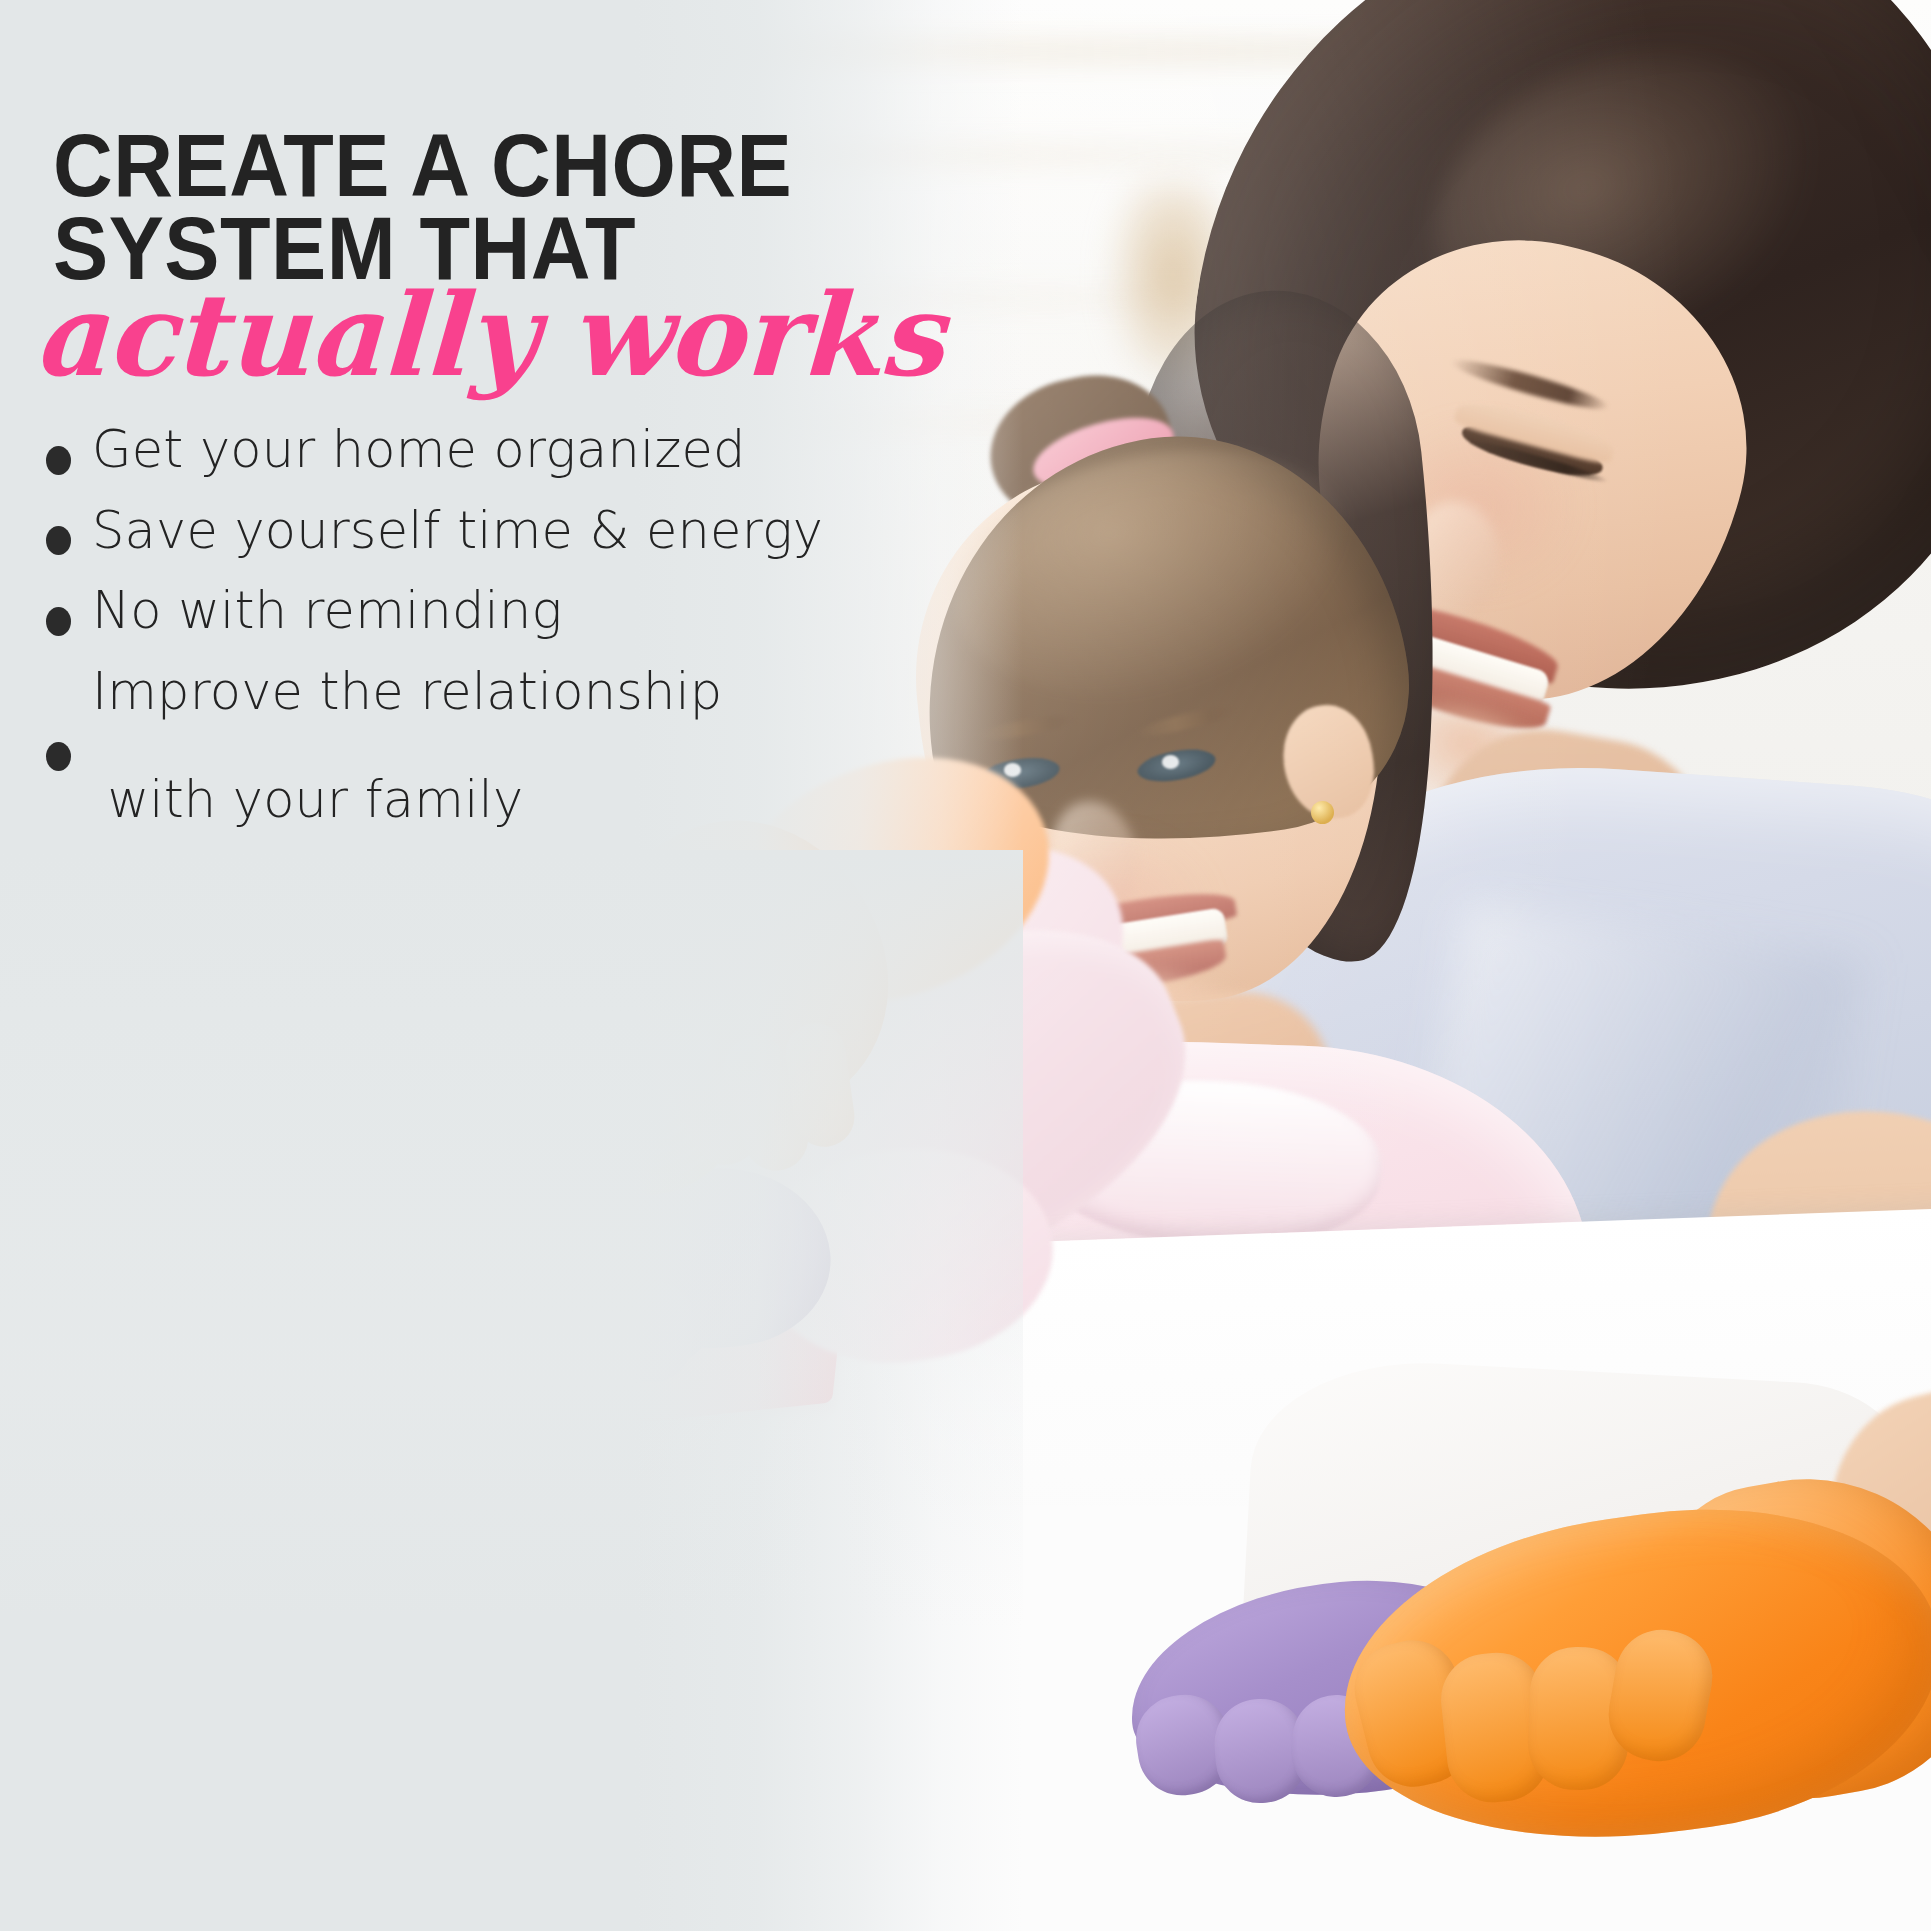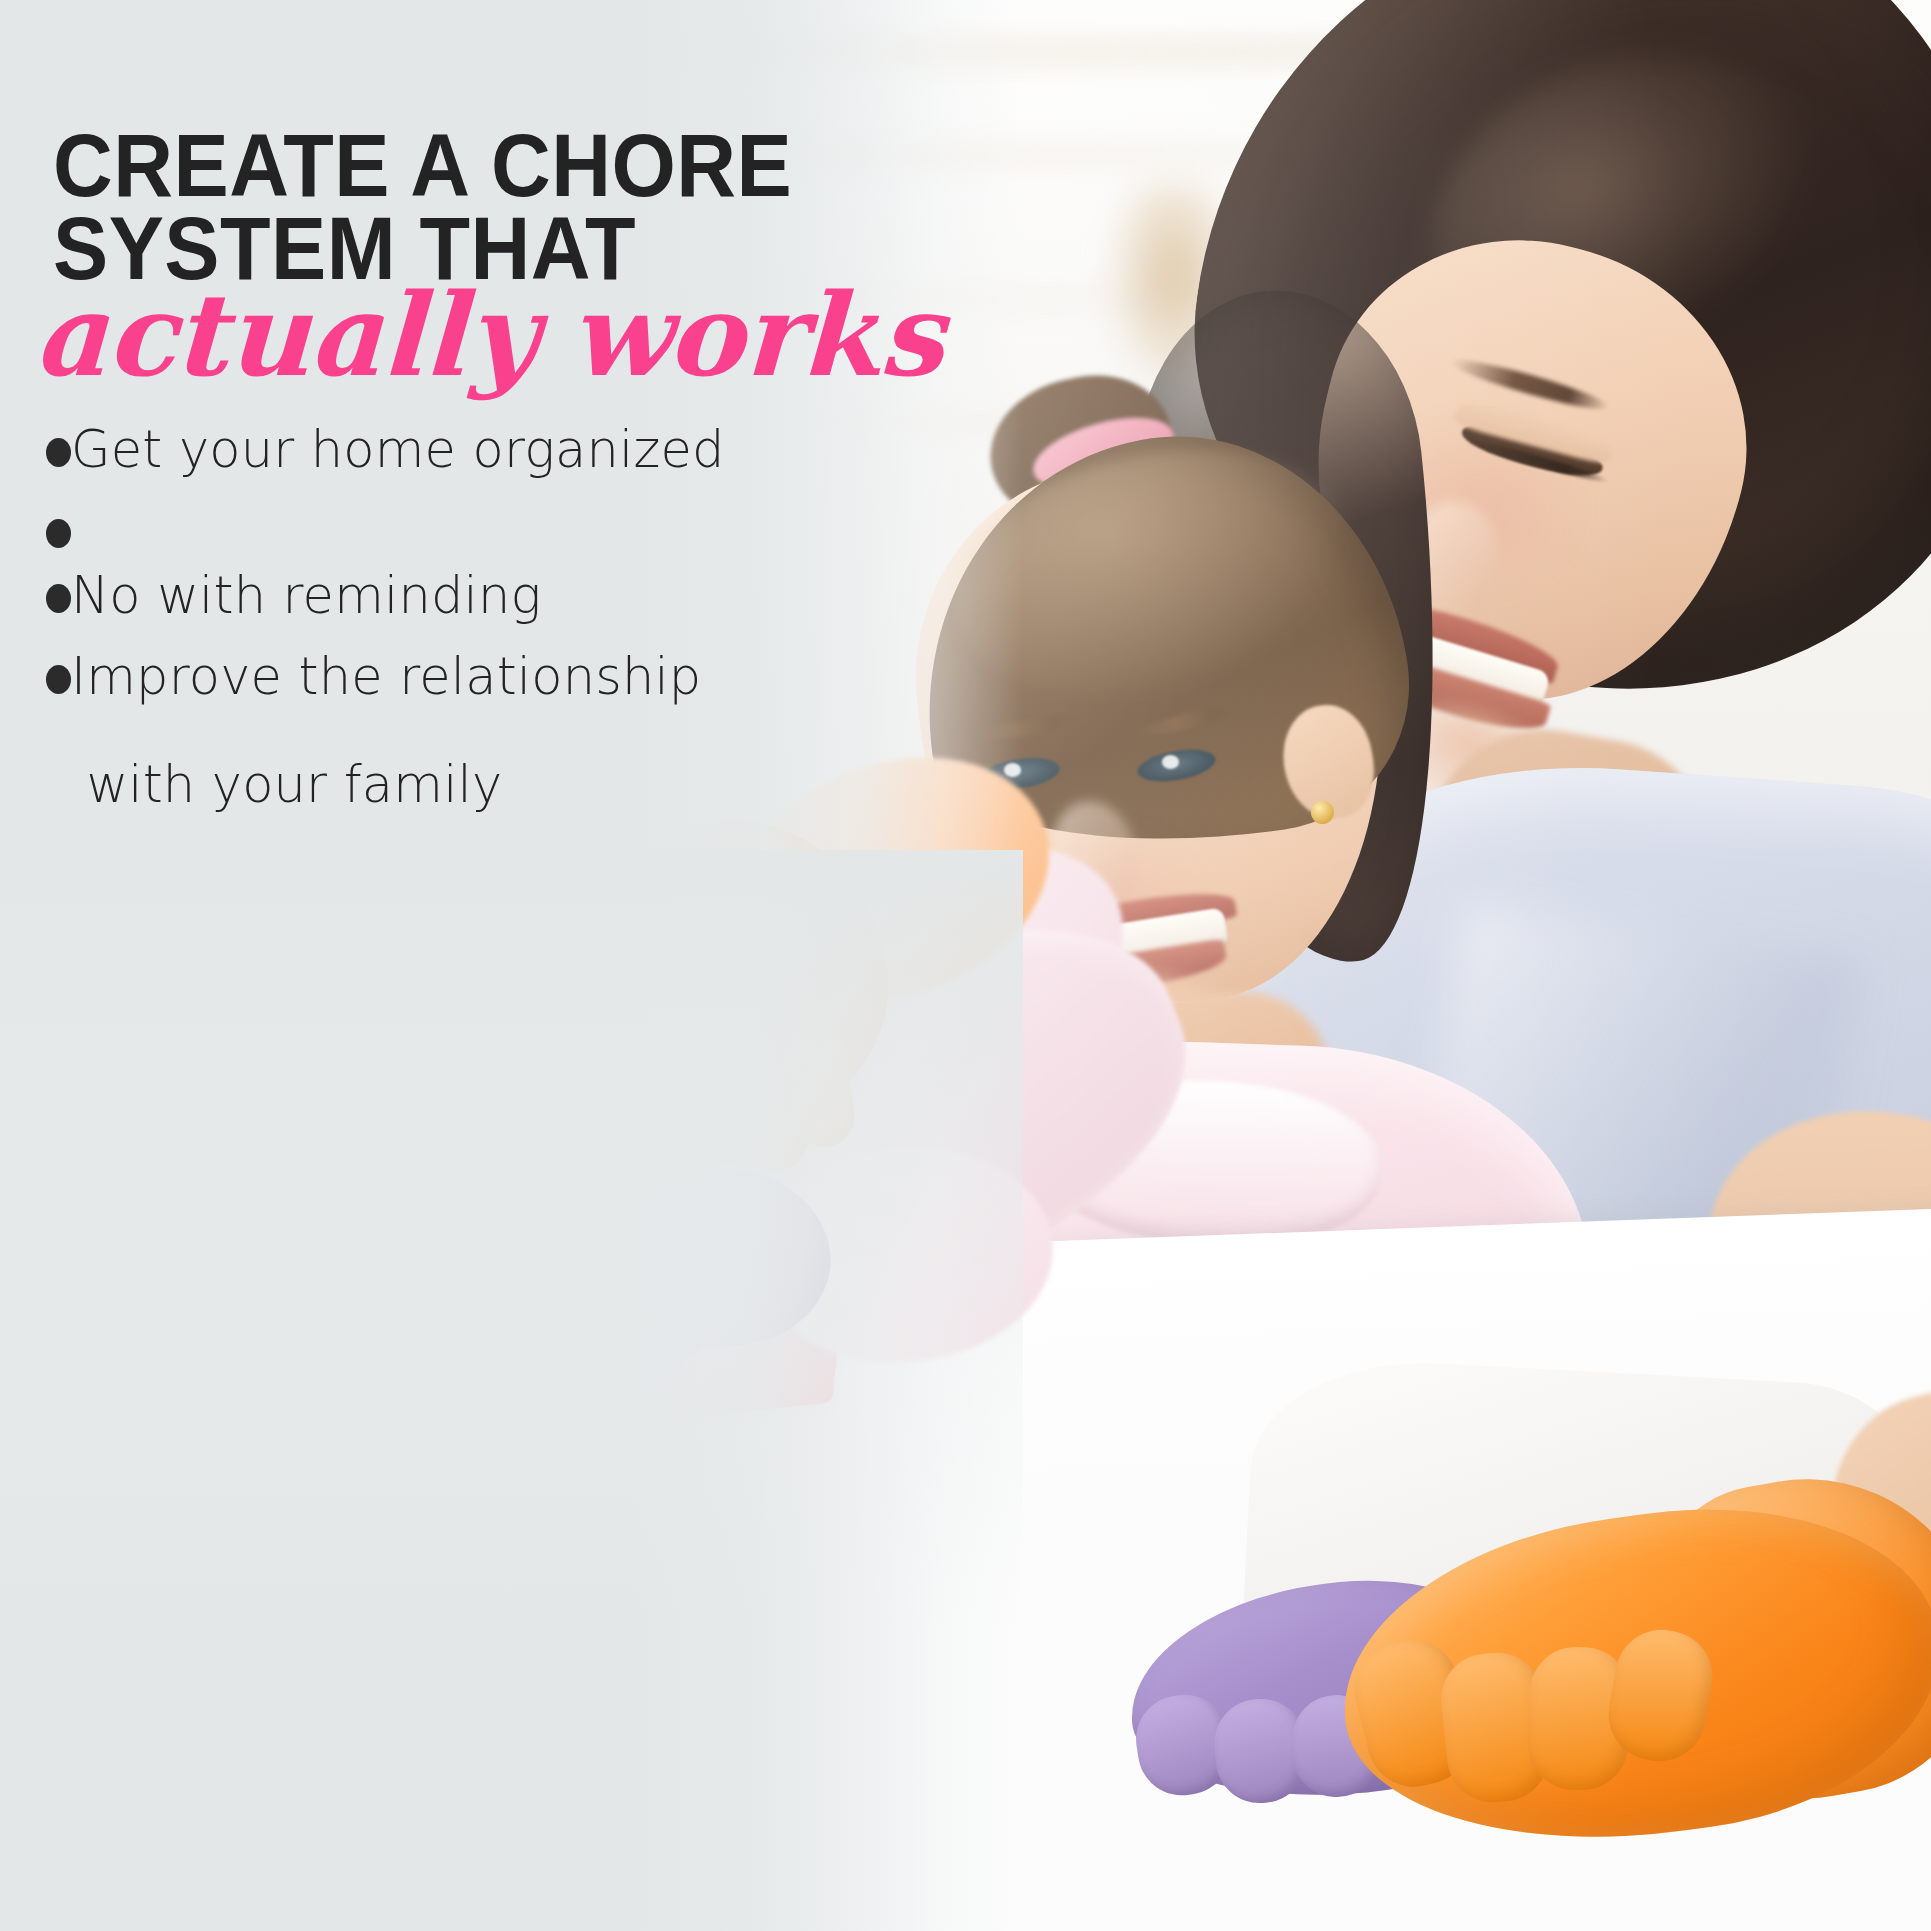--- a/index.html
+++ b/index.html
@@ -431,21 +431,21 @@
     position:absolute; left:42px; top:278px;
     font-family:"DejaVu Serif","Liberation Serif", serif;
     font-style:italic; font-weight:700;
     font-size:114px; line-height:1; color:#f9418e;
     letter-spacing:-1px;
     transform:skewX(-5deg);
   }
 
   .bullets { position:absolute; left:46px; top:417px; width:966px; }
   .bullet {
-    display:flex; align-items:flex-start; 
+    display:flex; align-items:center; gap:21px;
     margin-bottom:15.4px;
   }
   .dot {
     flex:0 0 auto; width:25px; height:29px; border-radius:50%;
     background:#2b2b2b; margin-top:21px;
   }
   .btext {
     font-family:"DejaVu Sans","Liberation Sans", sans-serif;
     font-weight:300; font-size:51px; line-height:1.28;
     color:#232323; letter-spacing:0.2px;
@@ -569,20 +569,21 @@
 
     <div class="script">actually works</div>
 
     <ul class="bullets">
       <li class="bullet">
         <span class="dot"></span>
         <span class="btext">Get your home organized</span>
       </li>
       <li class="bullet">
         <span class="dot"></span>
+        <span class="btext">Save yourself time &amp; energy</span>
       </li>
       <li class="bullet">
         <span class="dot"></span>
         <span class="btext">No with reminding</span>
       </li>
       <li class="bullet">
         <span class="dot"></span>
         <span class="btext">
           <span>Improve the relationship</span>
           <span class="wrap2">with your family</span>

